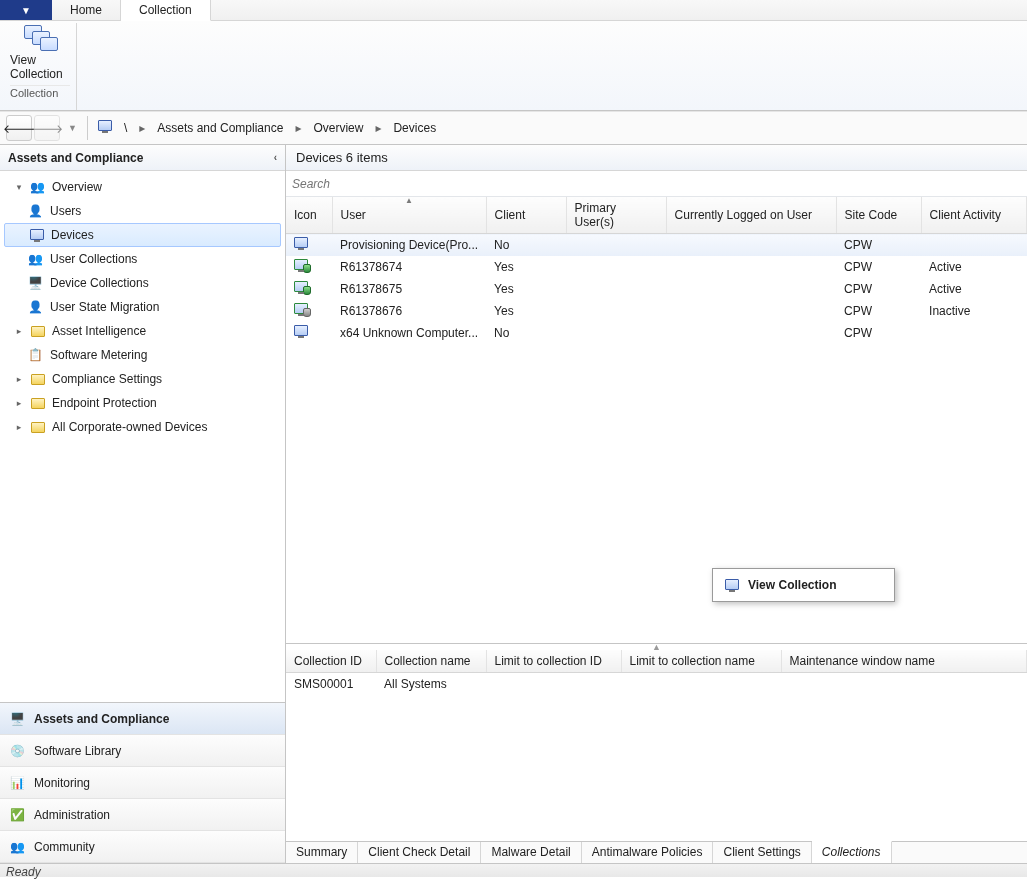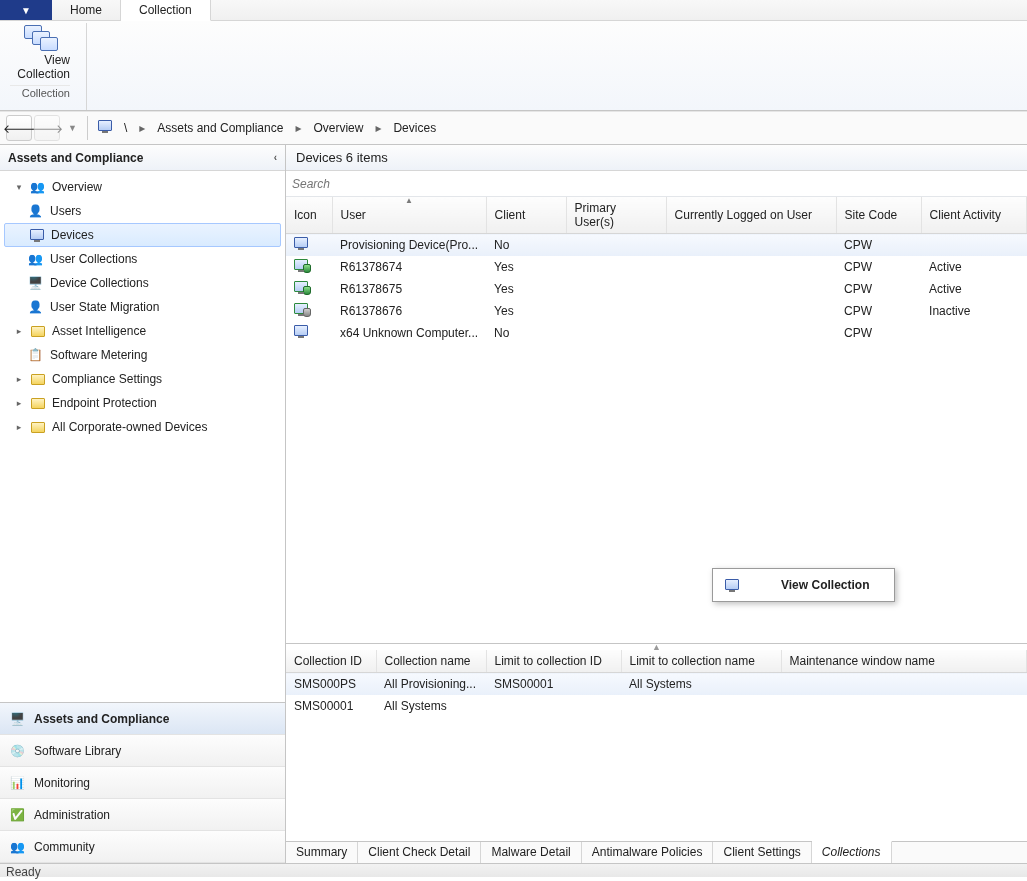--- a/index.html
+++ b/index.html
@@ -5,21 +5,21 @@
   * { box-sizing: border-box; margin:0; padding:0; font-family: "Segoe UI", Tahoma, sans-serif; font-size:12px; color:#222; }
   html,body { width:1027px; height:881px; overflow:hidden; background:#fff; }
 
   
   .ribbon-tabs { height:21px; background:linear-gradient(#f8f8f8,#f0f0f0); border-bottom:1px solid #d6d6d6; display:flex; align-items:stretch; }
   .app-menu { width:52px; background:#1f3b8a; display:flex; align-items:center; justify-content:center; }
   .app-menu span { color:#fff; font-size:10px; }
   .ribbon-tab { padding:3px 18px; border-right:1px solid #d6d6d6; cursor:default; display:flex; align-items:center; }
   .ribbon-tab.active { background:#fff; border-bottom:1px solid #fff; margin-bottom:-1px; }
   .ribbon-body { height:90px; background:linear-gradient(#fdfdfd,#f3f6fb); border-bottom:1px solid #c5c5c5; display:flex; padding:2px 4px 0 4px; }
-  .ribbon-group { border-right:1px solid #d6d6d6; padding:2px 16px 0 6px; text-align:right; }
+  .ribbon-group { border-right:1px solid #d6d6d6; padding:2px 6px 0 6px; text-align:left; }
   .ribbon-btn { width:60px; cursor:default; }
   .ribbon-btn .icn { width:32px; height:26px; margin:0 auto 2px; background:none; display:flex; align-items:center; justify-content:center; }
   .ribbon-group-label { font-size:11px; color:#555; margin-top:4px; border-top:1px solid #e8e8e8; padding-top:1px; }
 
   
   .navbar { height:34px; border-top:1px solid #e5e5e5; border-bottom:1px solid #c5c5c5; display:flex; align-items:center; background:#fafafa; }
   .nav-arrows { display:flex; margin:0 6px; }
   .nav-arrow { width:26px; height:26px; border:1px solid #ccc; border-radius:3px; margin-right:2px; background:linear-gradient(#fff,#f0f0f0); display:flex; align-items:center; justify-content:center; cursor:default; }
   .nav-sep { width:1px; background:#ccc; height:24px; margin:0 4px; }
   .bc-icon { width:16px; height:16px; margin:0 6px; }
@@ -65,28 +65,28 @@
   
   .details { border-top:1px solid #c5c5c5; display:flex; flex-direction:column; height:220px; }
   .details-title { padding:10px 18px 2px; font-weight:600; font-size:14px; }
   .details-sep { height:6px; display:flex; justify-content:center; align-items:center; color:#9a9a9a; font-size:9px; }
   .details-tbl { flex:1; overflow:auto; position:relative; }
   .details th { background:linear-gradient(#fdfdfd,#f0f0f0); border-right:1px solid #e3e3e3; border-bottom:1px solid #d6d6d6; }
   .details td { height:22px; }
   .context-menu { position:absolute; left:712px; top:568px; width:183px; background:#fff; border:1px solid #9a9a9a; box-shadow:2px 2px 6px rgba(0,0,0,.25); padding:3px; z-index:20; }
   .context-item { display:flex; align-items:center; gap:8px; padding:5px 8px; cursor:default; }
   .context-item .cm-ico { width:16px; height:16px; display:flex; align-items:center; justify-content:center; }
-  .context-item .cm-lab { font-weight:600;margin-left:33px; }
+  .context-item .cm-lab { font-weight:600; }
 
   .bottom-tabs { display:flex; border-top:1px solid #c5c5c5; background:#fafafa; height:22px; }
   .btab { padding:3px 10px; border-right:1px solid #d6d6d6; cursor:default; }
   .btab.active { background:#fff; border-top:1px solid #fff; margin-top:-1px;font-style:italic; }
 
   
-  .status { height:14px; background:linear-gradient(#f2f2f2,#e8e8e8); border-top:1px solid #c5c5c5; padding:1px 6px; font-size:12px; color:#444; }
+  .status { height:14px; background:linear-gradient(#f2f2f2,#e8e8e8); border-top:1px solid #c5c5c5; padding:1px 6px; font-size:12px; color:#444;font-style:italic; }
 
   
   .dev-ico { display:inline-block; width:14px; height:12px; position:relative; }
   .dev-ico::before { content:""; position:absolute; width:12px; height:9px; border:1px solid #3a5ca8; background:linear-gradient(#e6efff,#b6cdf4); border-radius:1px; left:0; top:0; }
   .dev-ico::after { content:""; position:absolute; width:6px; height:2px; background:#777; bottom:-1px; left:4px; }
   .dev-ico.shield::before { border-color:#2d8a3d; }
   .dev-ico .badge { position:absolute; right:-3px; bottom:-2px; width:8px; height:9px; background:linear-gradient(#8be08b,#2d8a3d); border-radius:2px 2px 3px 3px; border:0.5px solid #1f6b2c; }
   .dev-ico .badge.gr { background:linear-gradient(#d0d0d0,#888); border-color:#666; }
 
   
@@ -317,27 +317,20 @@
           <thead>
             <tr>
               <th style="width:90px">Collection ID</th>
               <th style="width:110px">Collection name</th>
               <th style="width:135px">Limit to collection ID</th>
               <th style="width:160px">Limit to collection name</th>
               <th>Maintenance window name</th>
             </tr>
           </thead>
           <tbody id="detail-rows">
-              <tr class="sel">
-                <td>SMS000PS</td>
-                <td>All Provisioning...</td>
-                <td>SMS00001</td>
-                <td>All Systems</td>
-                <td></td>
-              </tr>
               <tr>
                 <td>SMS00001</td>
                 <td>All Systems</td>
                 <td></td>
                 <td></td>
                 <td></td>
               </tr>
             </tbody>
         </table>
       </div>

